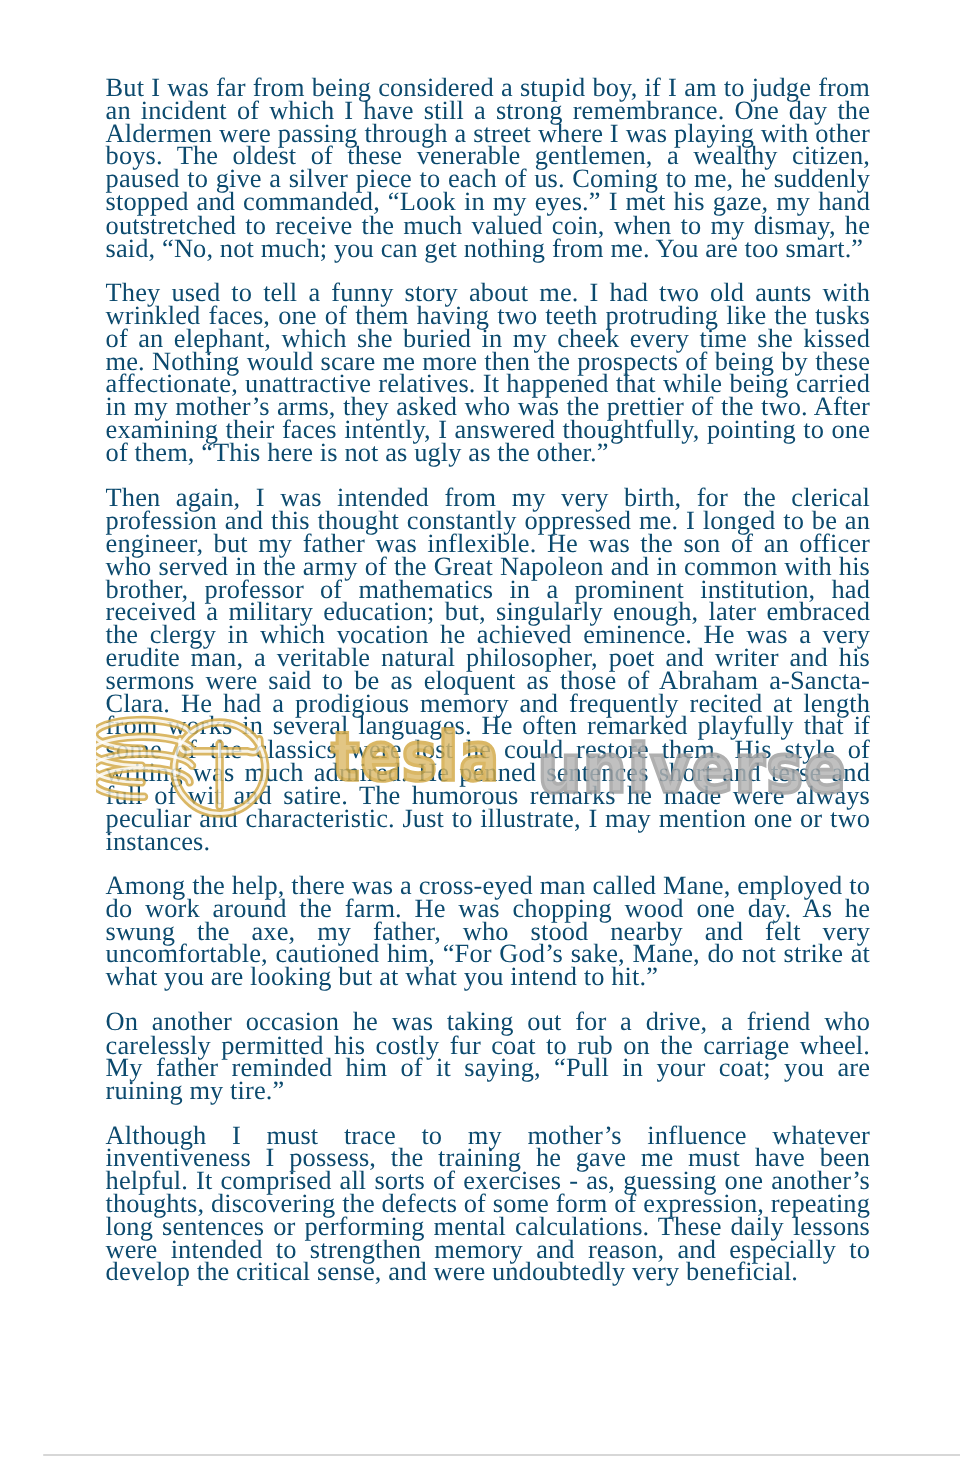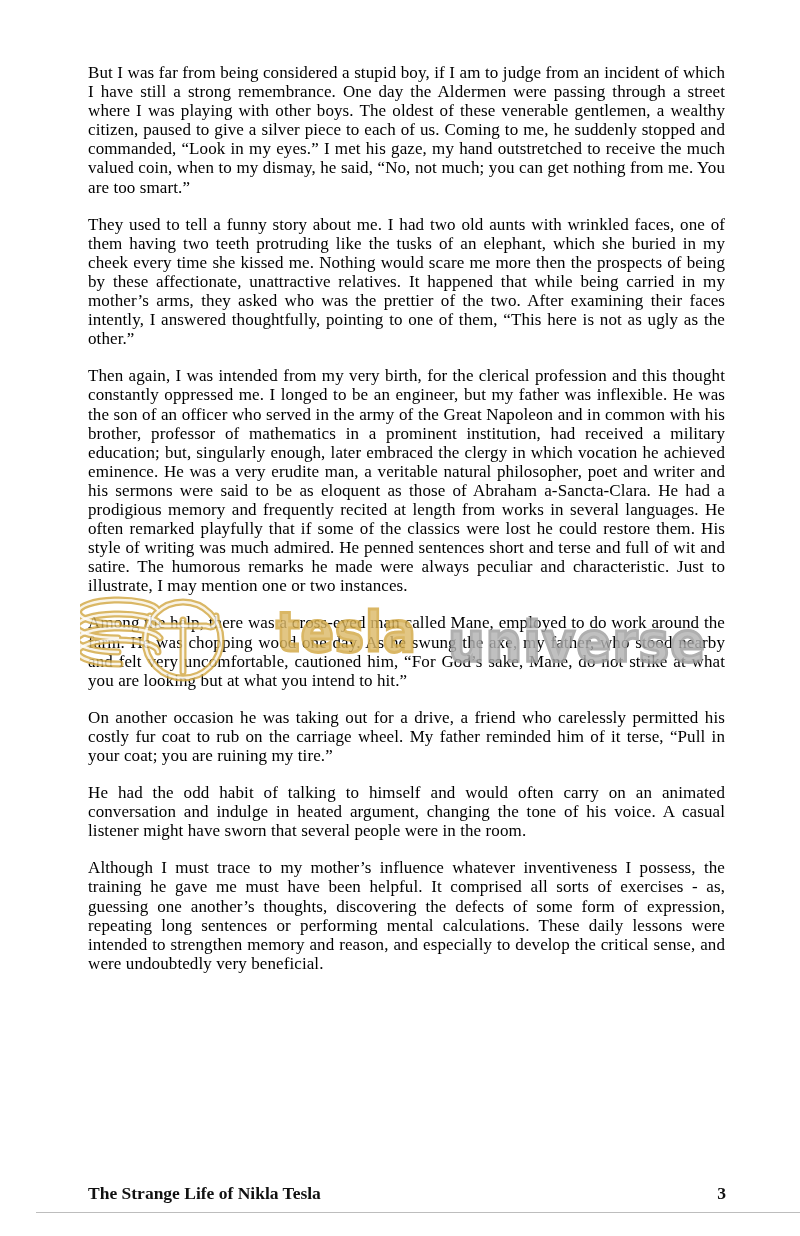--- a/index.html
+++ b/index.html
@@ -13,22 +13,22 @@
     height: 1236px;
     background: #ffffff;
     overflow: hidden;
     font-family: "Liberation Serif", "DejaVu Serif", serif;
   }
   .content {
     position: absolute;
     left: 88px;
     top: 63px;
     width: 637px;
-    color: #000000;
-    font-size: 17px;
+    color: #0c4a6e;
+    font-size: 22px;
     line-height: 19.1px;
     text-align: justify;
     letter-spacing: 0.1px;
   }
   .content p {
     margin: 0 0 18px 0;
   }
   
   .watermark {
     position: absolute;
@@ -96,22 +96,21 @@
 </head>
 <body>
 
 <div class="page">
 
   <div class="content">
     <p>But I was far from being considered a stupid boy, if I am to judge from an incident of which I have still a strong remembrance. One day the Aldermen were passing through a street where I was playing with other boys. The oldest of these venerable gentlemen, a wealthy citizen, paused to give a silver piece to each of us. Coming to me, he suddenly stopped and commanded, “Look in my eyes.” I met his gaze, my hand outstretched to receive the much valued coin, when to my dismay, he said, “No, not much; you can get nothing from me. You are too smart.”</p>
     <p>They used to tell a funny story about me. I had two old aunts with wrinkled faces, one of them having two teeth protruding like the tusks of an elephant, which she buried in my cheek every time she kissed me. Nothing would scare me more then the prospects of being by these affectionate, unattractive relatives. It happened that while being carried in my mother’s arms, they asked who was the prettier of the two. After examining their faces intently, I answered thoughtfully, pointing to one of them, “This here is not as ugly as the other.”</p>
     <p>Then again, I was intended from my very birth, for the clerical profession and this thought constantly oppressed me. I longed to be an engineer, but my father was inflexible. He was the son of an officer who served in the army of the Great Napoleon and in common with his brother, professor of mathematics in a prominent institution, had received a military education; but, singularly enough, later embraced the clergy in which vocation he achieved eminence. He was a very erudite man, a veritable natural philosopher, poet and writer and his sermons were said to be as eloquent as those of Abraham a-Sancta-Clara. He had a prodigious memory and frequently recited at length from works in several languages. He often remarked playfully that if some of the classics were lost he could restore them. His style of writing was much admired. He penned sentences short and terse and full of wit and satire. The humorous remarks he made were always peculiar and characteristic. Just to illustrate, I may mention one or two instances.</p>
     <p>Among the help, there was a cross-eyed man called Mane, employed to do work around the farm. He was chopping wood one day. As he swung the axe, my father, who stood nearby and felt very uncomfortable, cautioned him, “For God’s sake, Mane, do not strike at what you are looking but at what you intend to hit.”</p>
-    <p>On another occasion he was taking out for a drive, a friend who carelessly permitted his costly fur coat to rub on the carriage wheel. My father reminded him of it terse, “Pull in your coat; you are ruining my tire.”</p>
-    <p>He had the odd habit of talking to himself and would often carry on an animated conversation and indulge in heated argument, changing the tone of his voice. A casual listener might have sworn that several people were in the room.</p>
+    <p>On another occasion he was taking out for a drive, a friend who carelessly permitted his costly fur coat to rub on the carriage wheel. My father reminded him of it saying, “Pull in your coat; you are ruining my tire.”</p>
     <p>Although I must trace to my mother’s influence whatever inventiveness I possess, the training he gave me must have been helpful. It comprised all sorts of exercises - as, guessing one another’s thoughts, discovering the defects of some form of expression, repeating long sentences or performing mental calculations. These daily lessons were intended to strengthen memory and reason, and especially to develop the critical sense, and were undoubtedly very beneficial.</p>
   </div>
 
   <div class="watermark">
     <svg class="wm-icon" width="160" height="90" viewBox="0 0 160 90">
       <g fill="none" stroke="#d2a844" stroke-width="7" stroke-linecap="round">
         <path d="M78,16 A40,12 0 1 0 38,30"></path>
         <path d="M80,30 A42,12 0 1 0 38,44"></path>
         <path d="M80,44 A42,12 0 1 0 38,58"></path>
         <path d="M78,58 A40,12 0 1 0 40,70"></path>
@@ -126,20 +125,16 @@
         <path d="M78,58 A40,12 0 1 0 40,70"></path>
         <circle cx="103" cy="46" r="38"></circle>
         <path d="M103,78 L103,26"></path>
         <path d="M70,22 Q68,36 80,32 L126,32 Q138,36 136,22"></path>
       </g>
     </svg>
     <span class="wm-word wm-gold">tesla</span>
     <span class="wm-word wm-gray">universe</span>
   </div>
 
-  <div class="footer">
-    <span>The Strange Life of Nikla Tesla</span>
-    <span>3</span>
-  </div>
 
   <div class="bottom-rule"></div>
 
 </div>
 
 </body></html>

